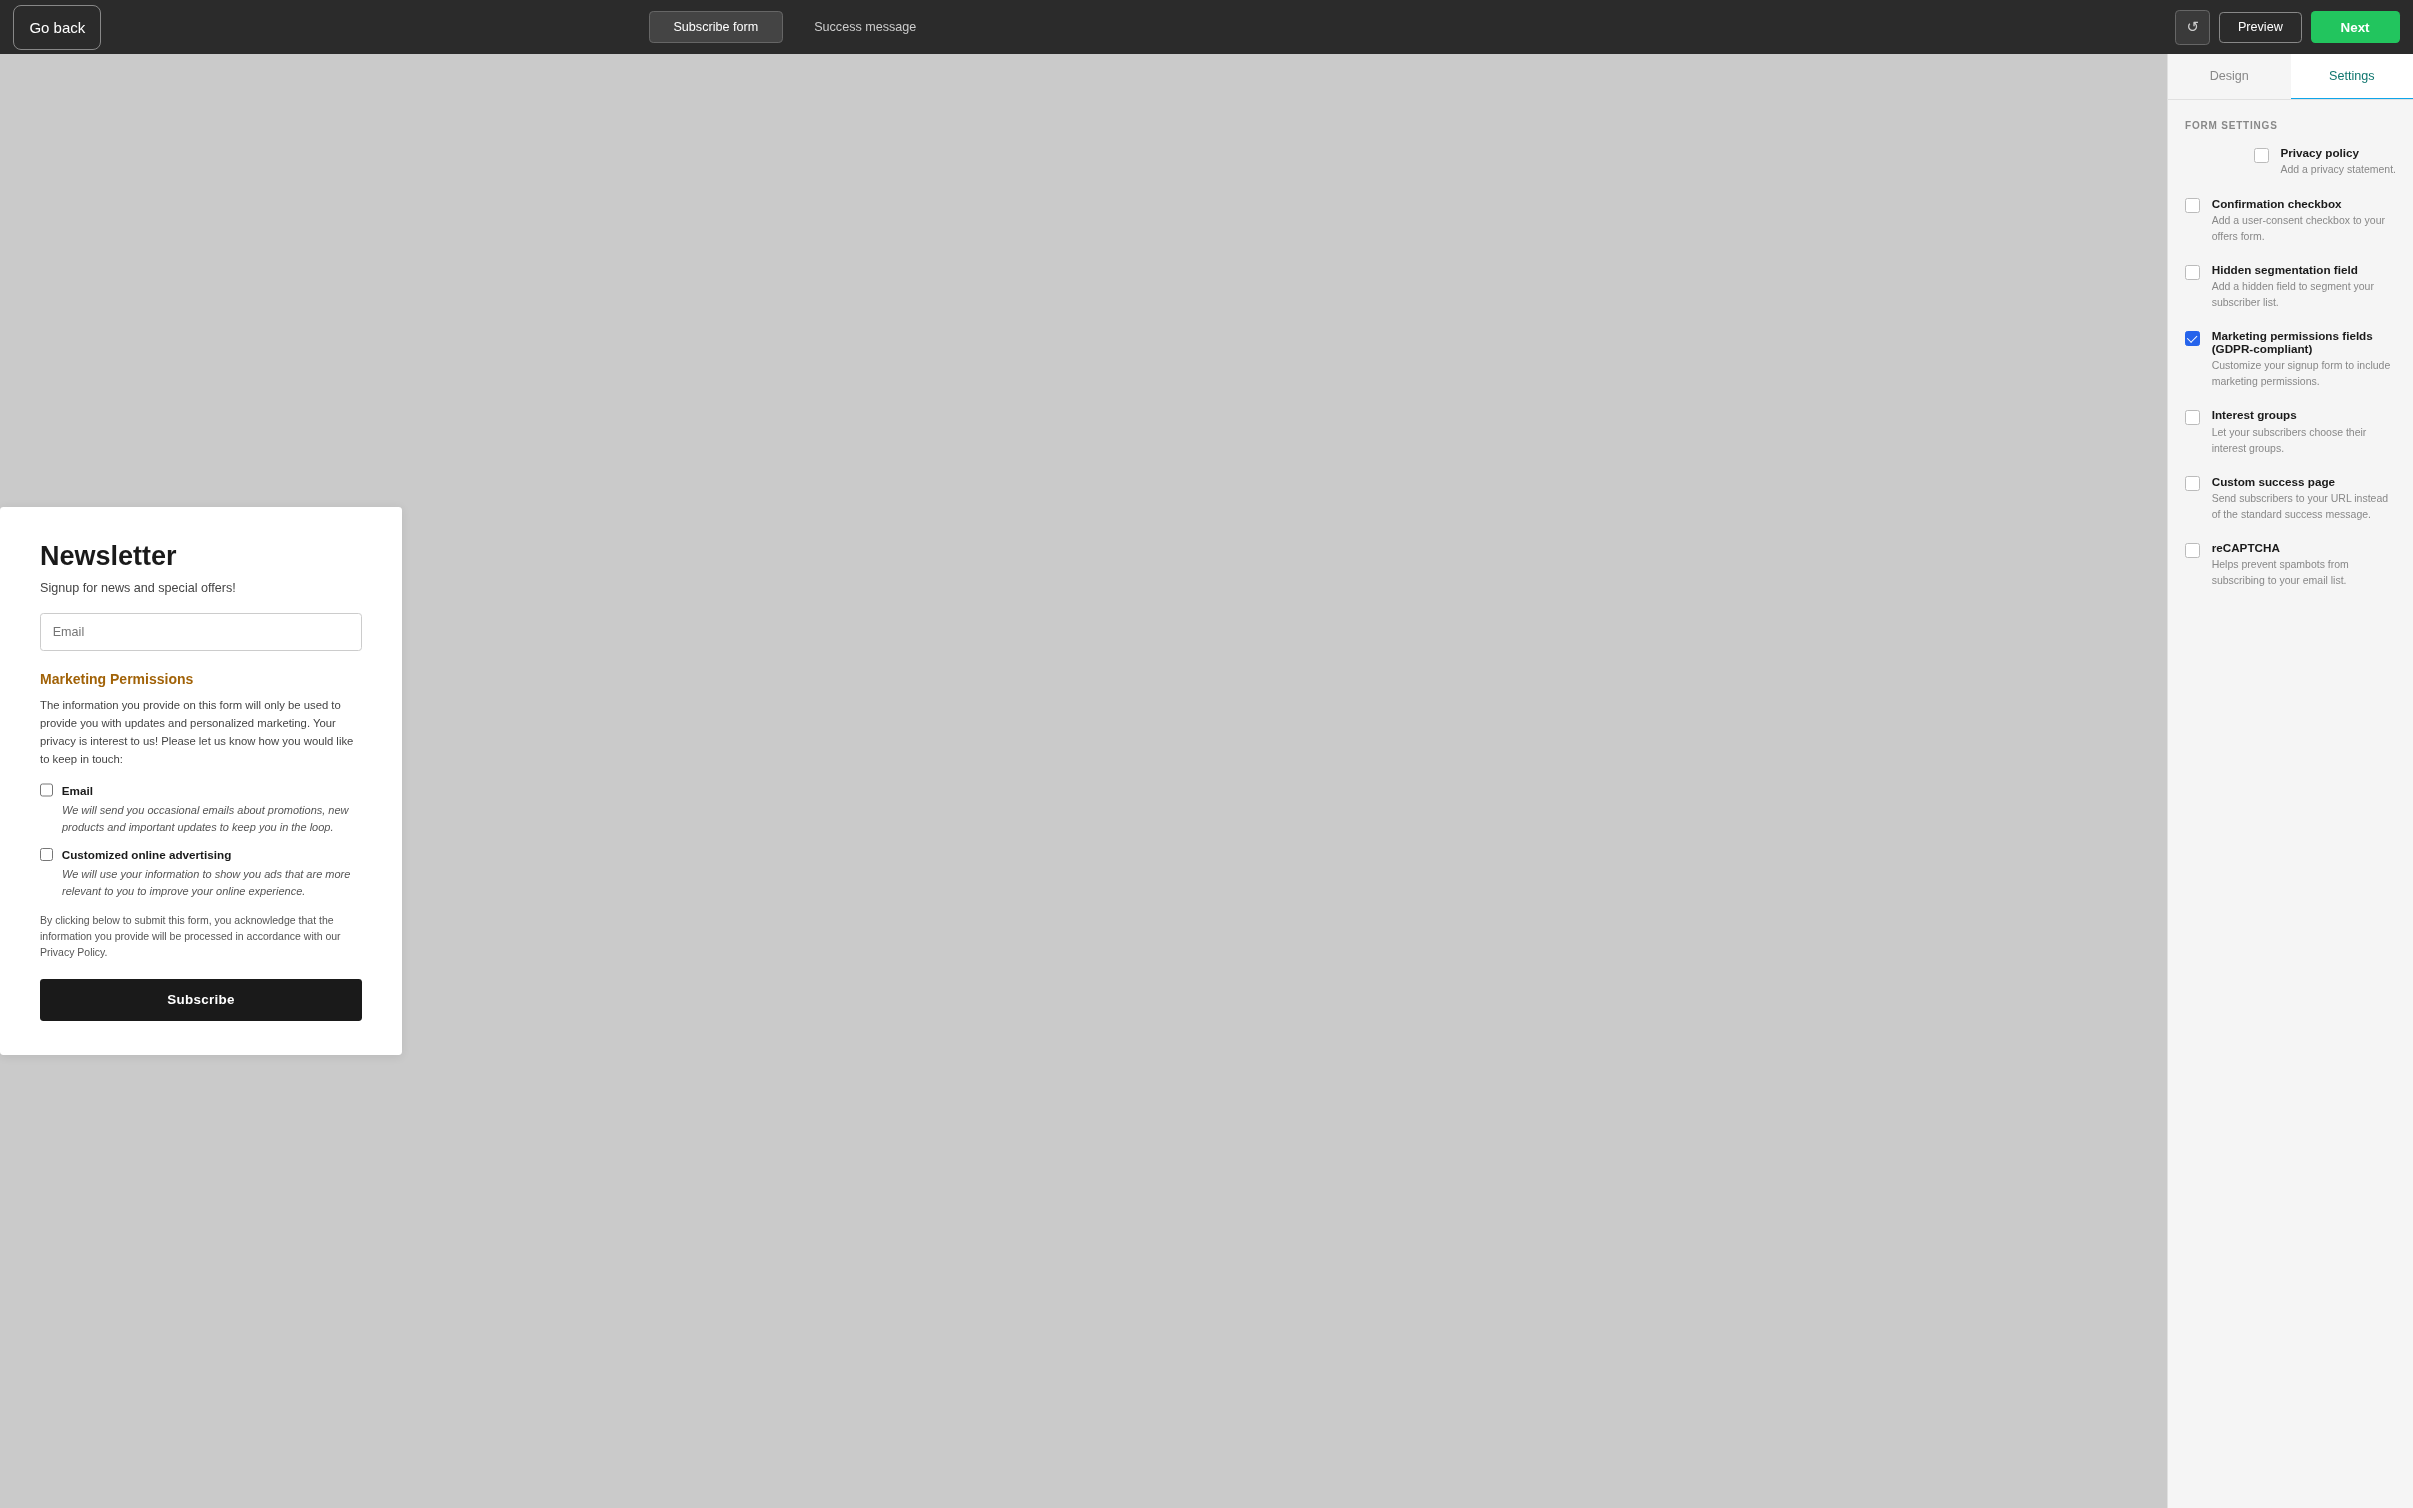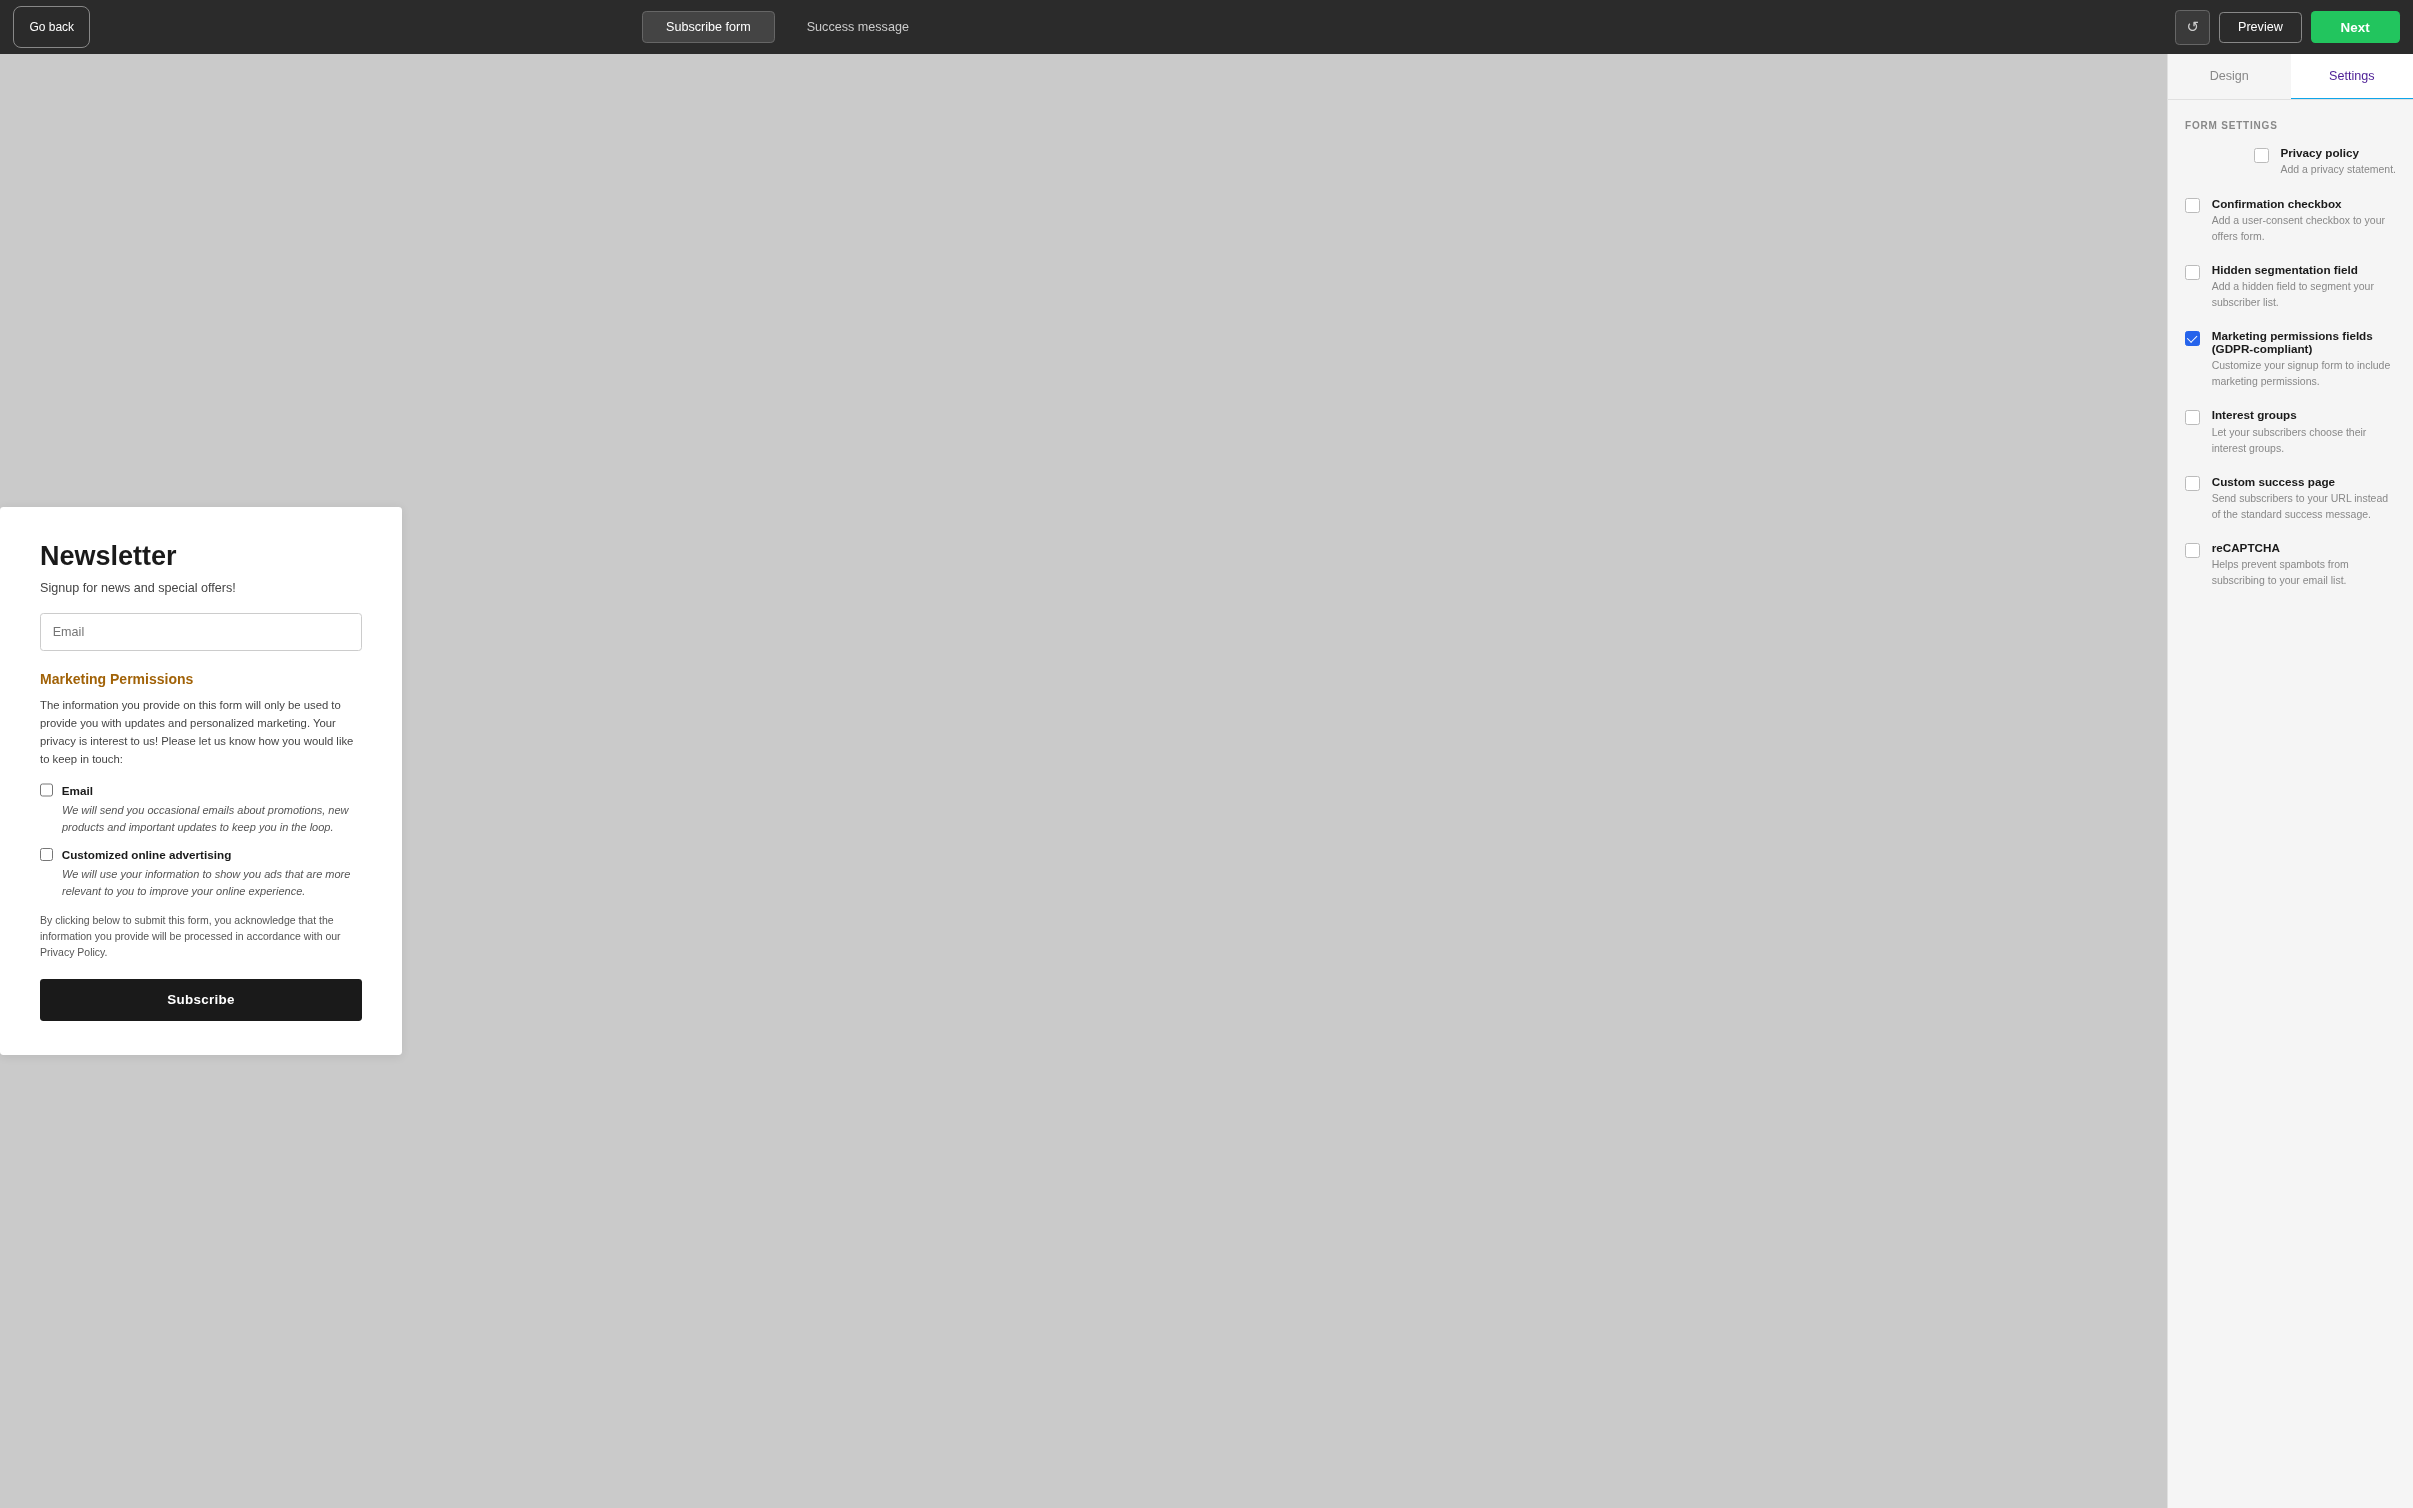--- a/index.html
+++ b/index.html
@@ -16,21 +16,21 @@
       position: fixed;
       top: 0; left: 0; right: 0;
       z-index: 100;
     }
     .go-back-btn {
       background: transparent;
       border: 1.3px solid #888;
       color: #fff;
       padding: 13px 15px;
       border-radius: 8px;
-      font-size: 12px;
+      font-size: 15px;
       cursor: pointer;
       white-space: nowrap;
     }
     .nav-tabs {
       display: flex;
       gap: 8px;
       margin-left: auto;
       margin-right: auto;
       transform: translateX(-50px);
     }
@@ -210,21 +210,21 @@
       padding: 15px 0;
       text-align: center;
       font-size: 12.6px;
       cursor: pointer;
       border: none;
       background: #f5f5f5;
       color: #888;
       border-bottom: 1.7px solid transparent;
     }
     .panel-tab.active {
-      color: #4c1d95;
+      color: #0f766e;
       border-bottom: 1.7px solid #0ea5e9;
       background: #fff;
     }
     .panel-content {
       padding: 20px 17px;
     }
     .section-label {
       font-size: 10px;
       font-weight: 700;
       color: #888;

